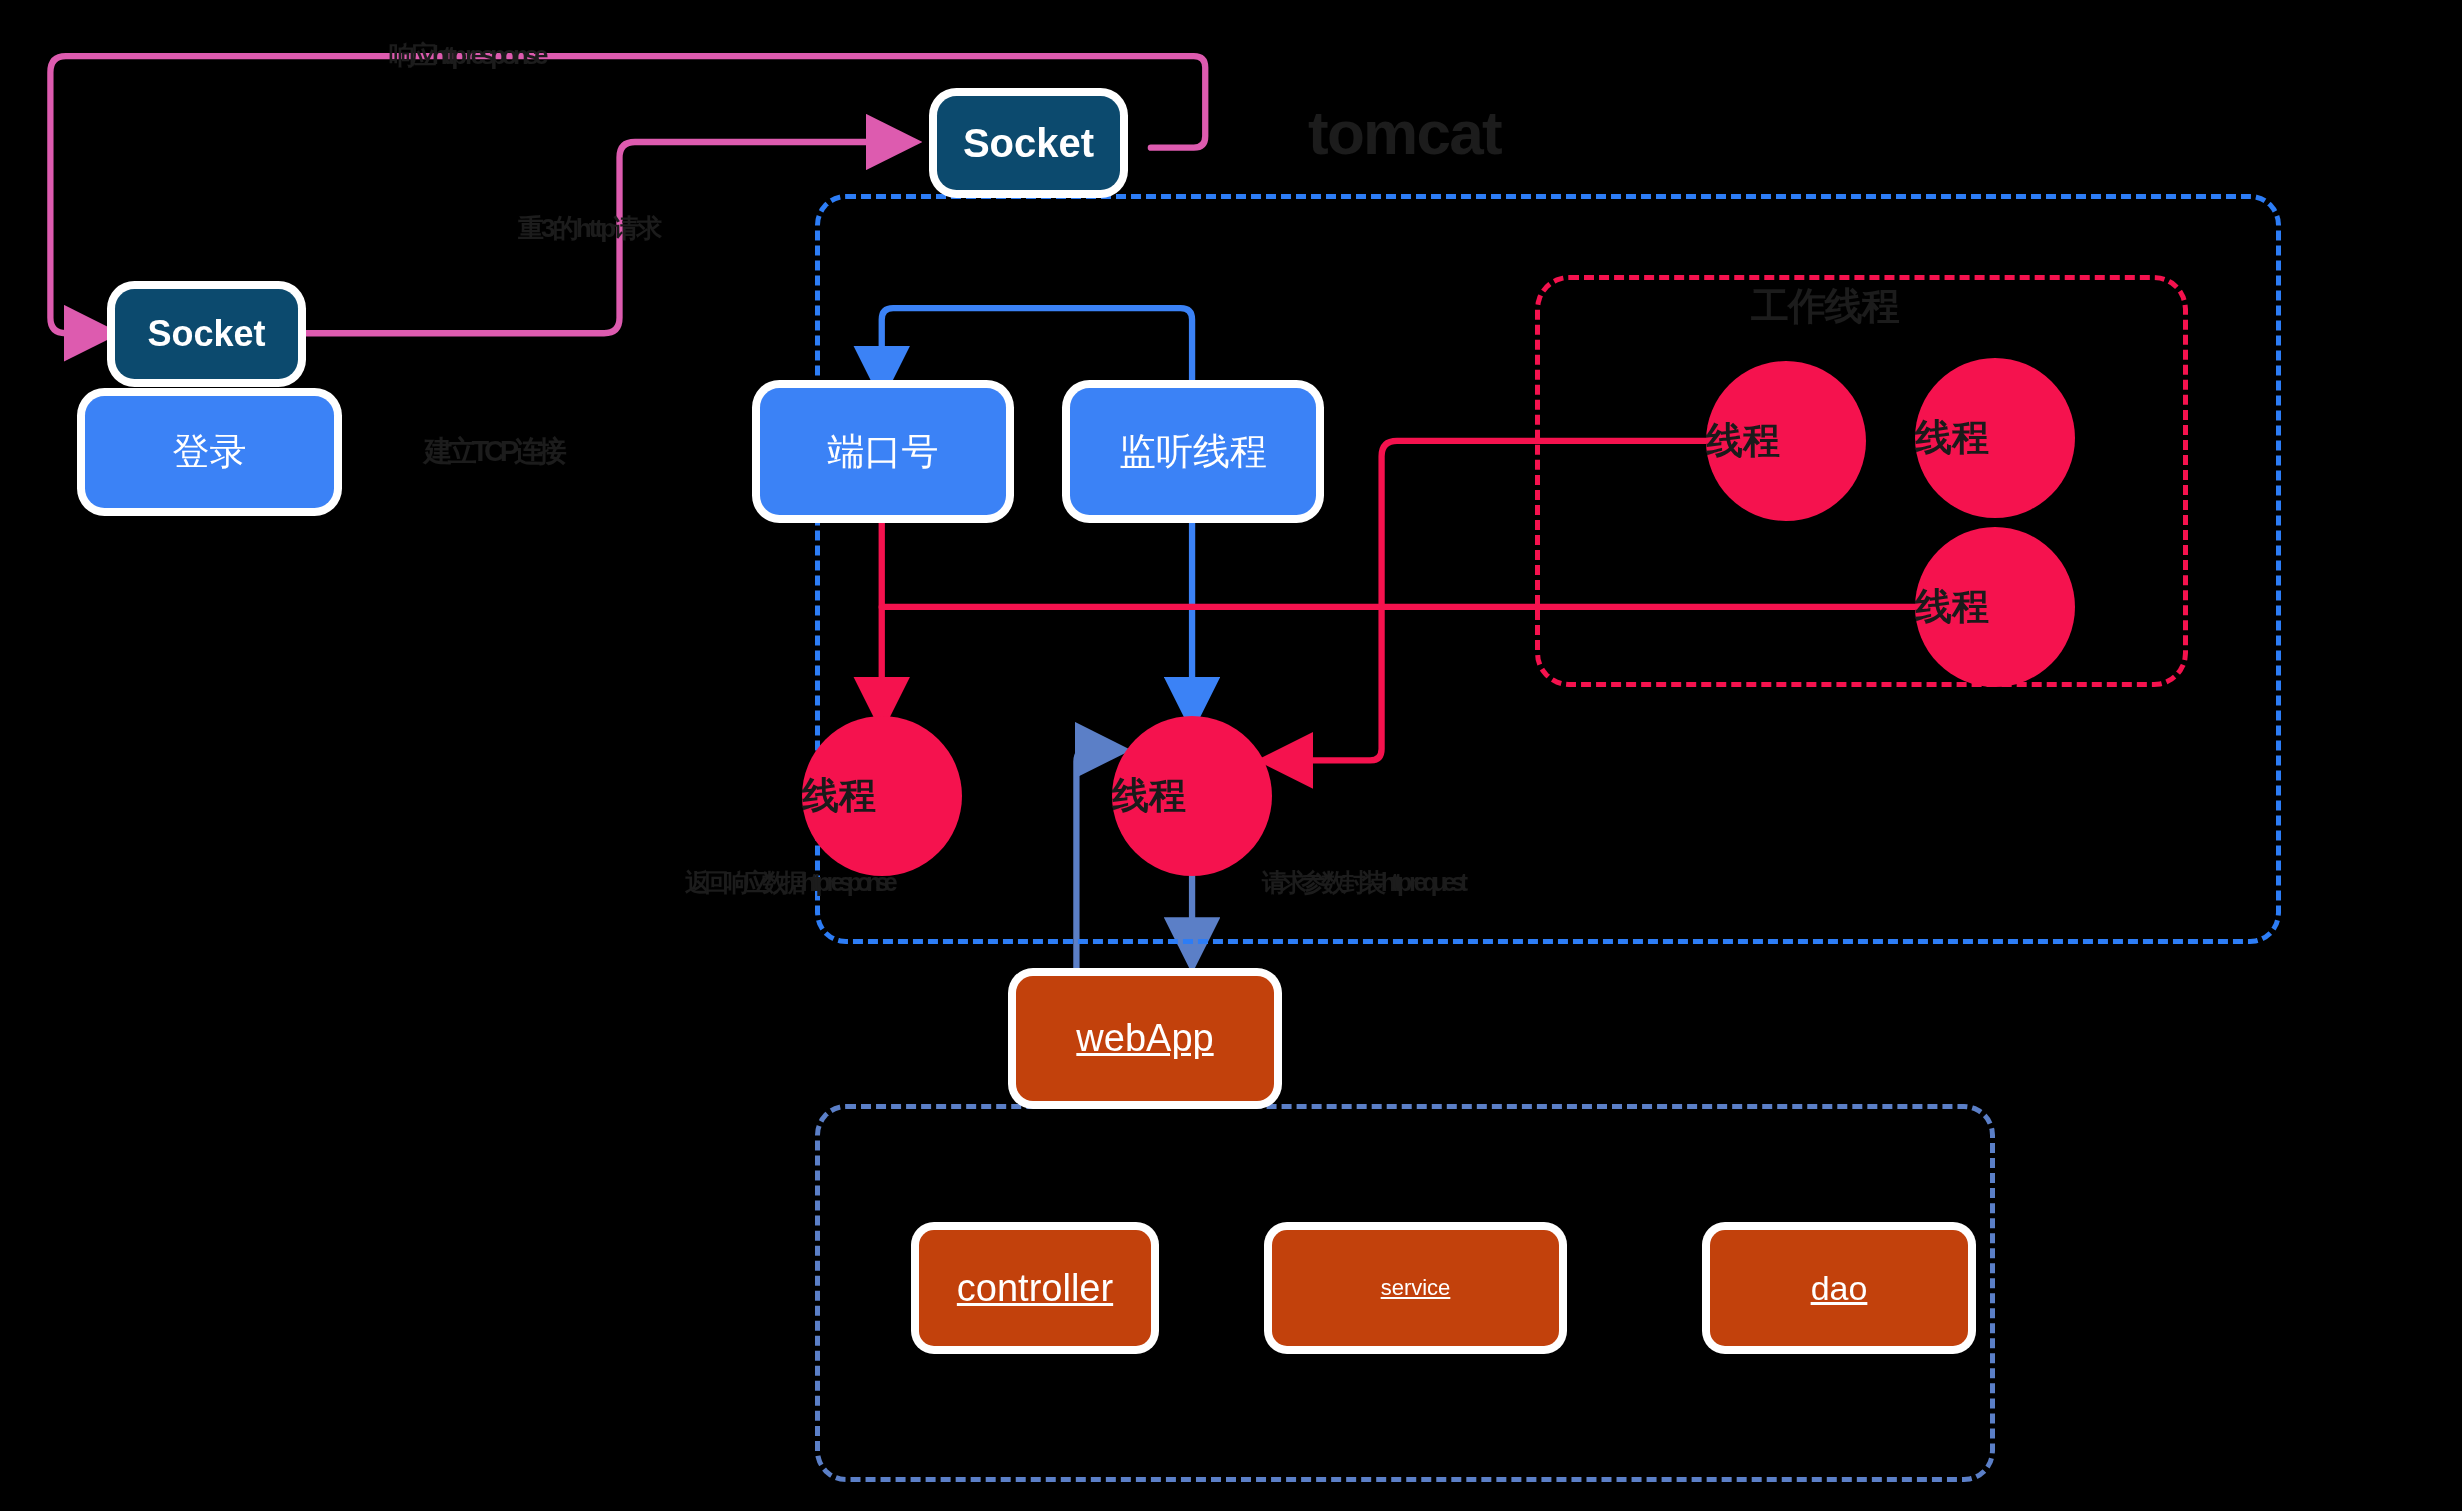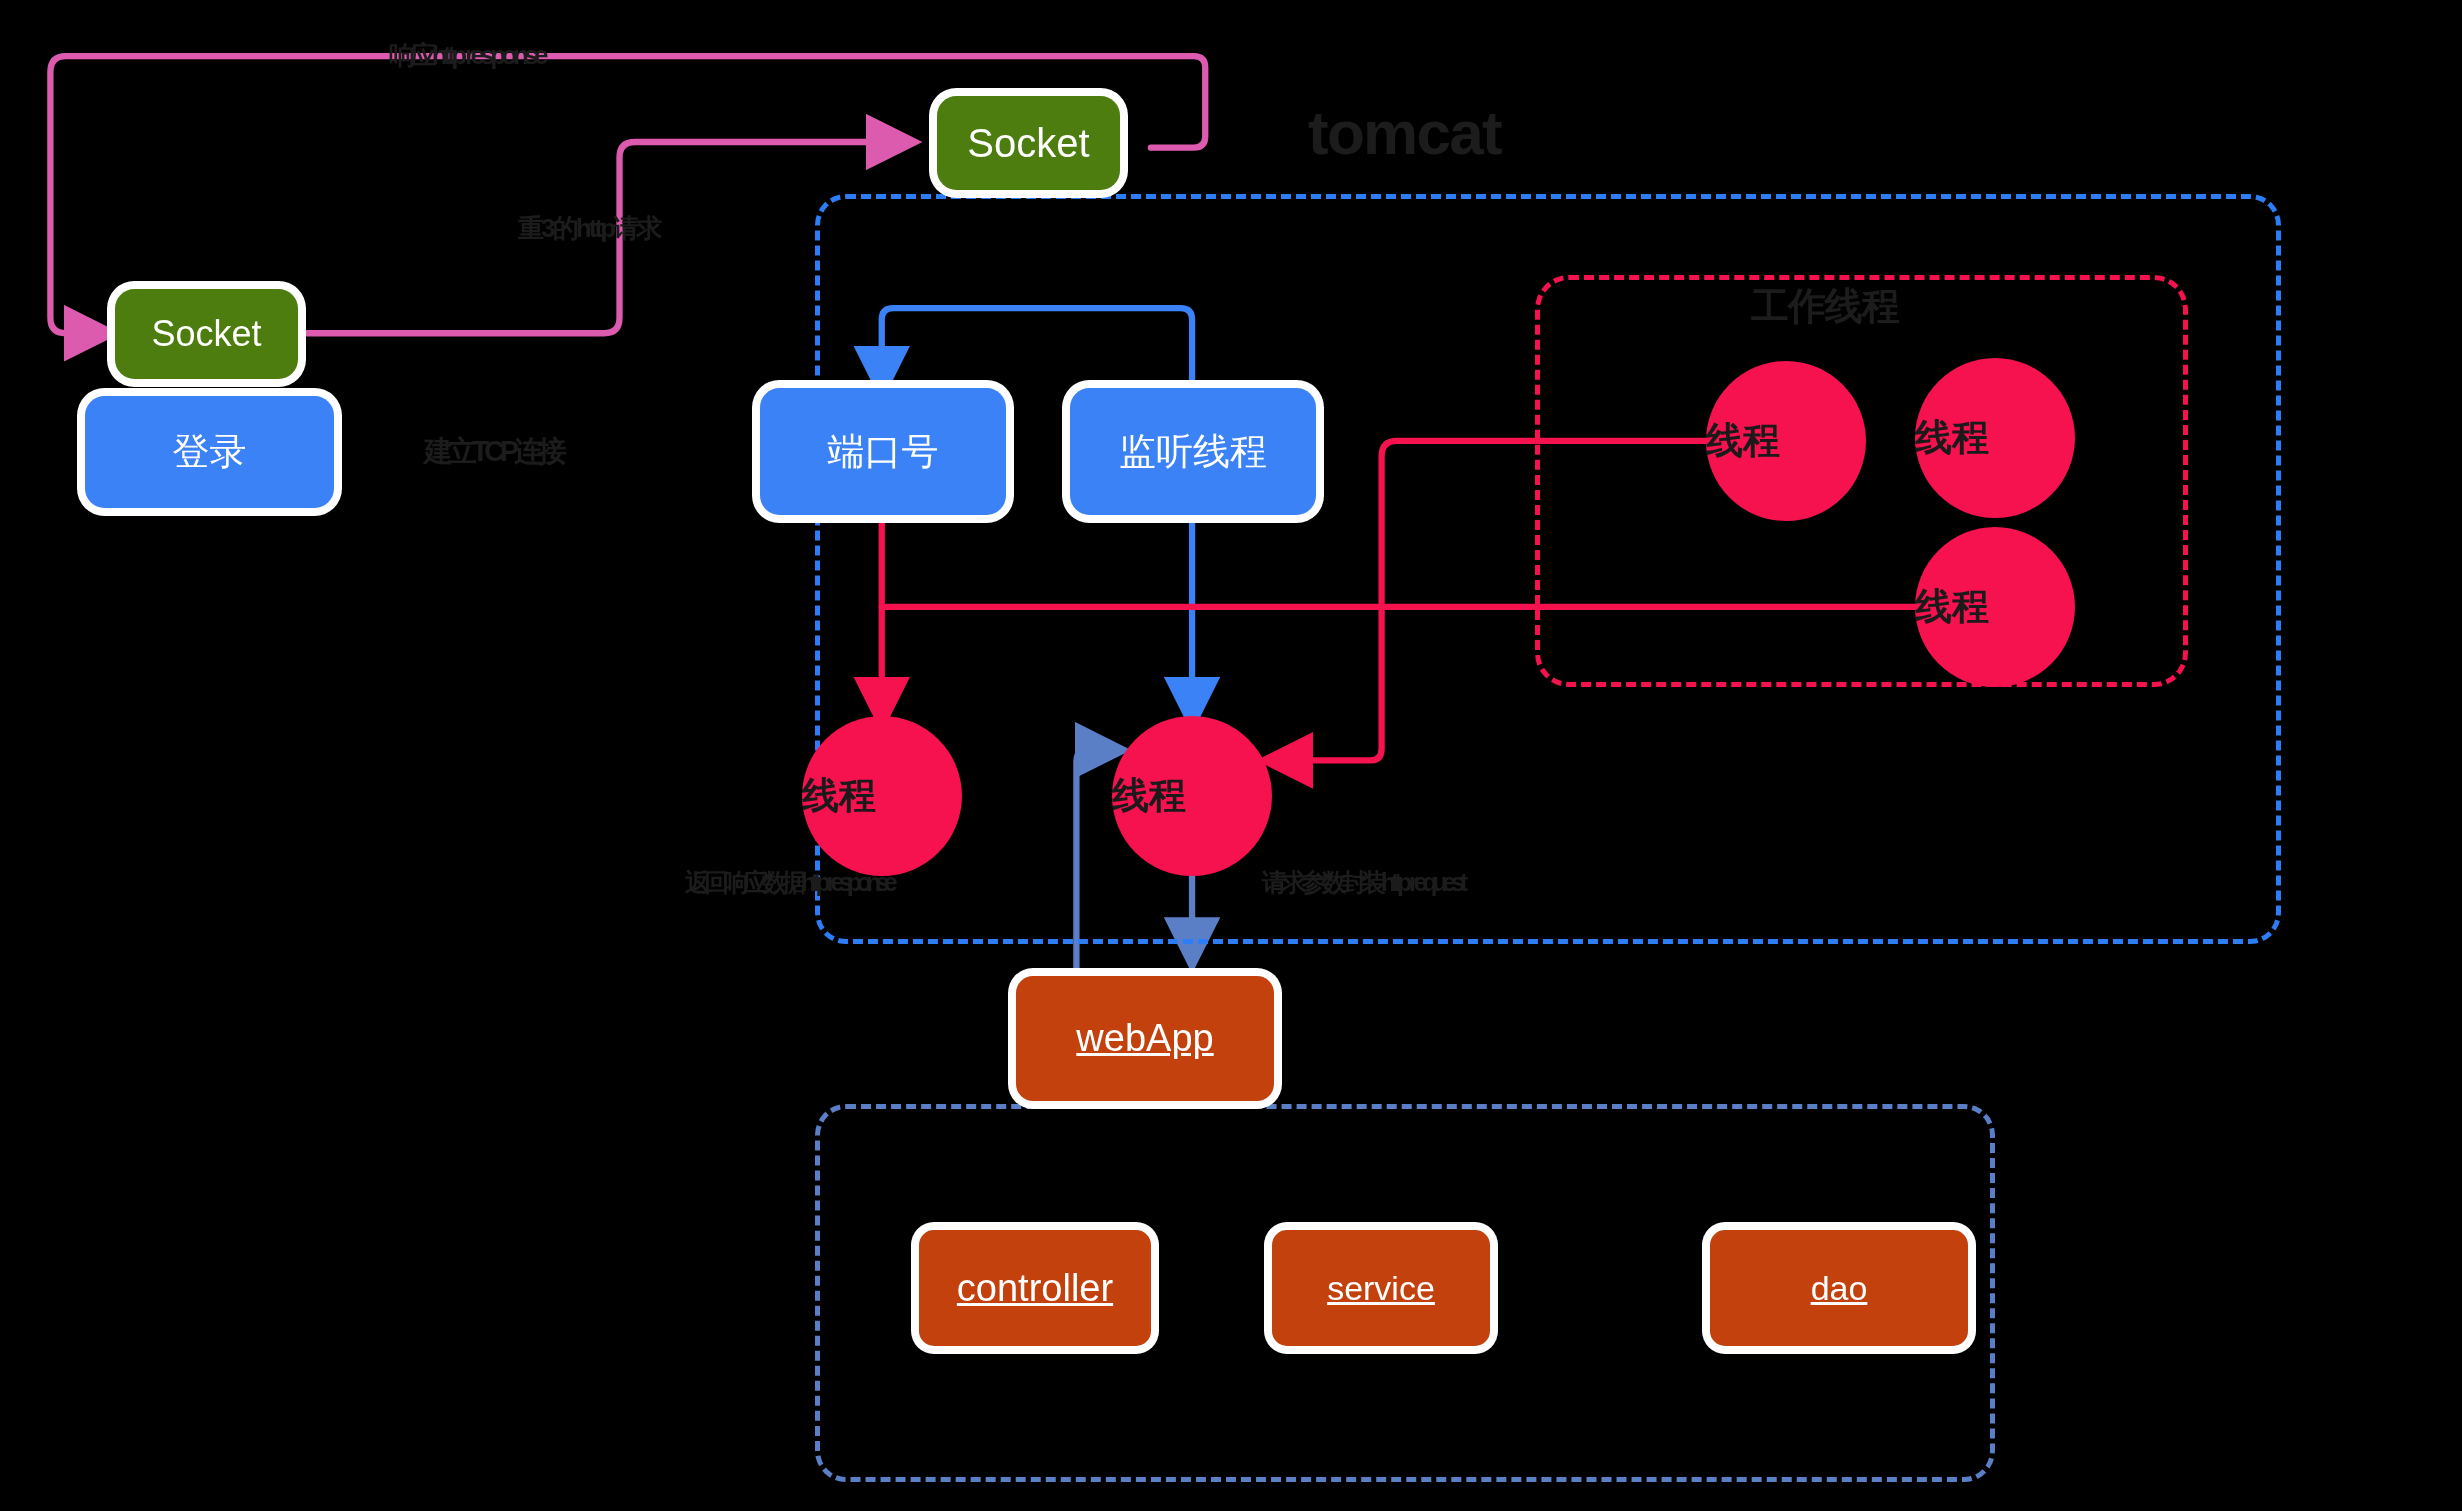--- a/index.html
+++ b/index.html
@@ -11,21 +11,21 @@
   #stage{position:absolute;inset:0;width:2462px;height:1511px;}
   svg#wires{position:absolute;left:0;top:0;width:2462px;height:1511px;}
 
   .node{
     position:absolute;display:flex;align-items:center;justify-content:center;
     box-sizing:border-box;text-align:center;color:#fff;
     box-shadow:0 0 0 8px #ffffff;
     z-index:5;
   }
   .rbox{border-radius:19.5px;}
-  .pink{background:#4d7c0f;}
+  .pink{background:#0c4a6e;font-weight:bold;}
   .blue{background:#3B82F6;}
   .slate{background:#c2410c;text-decoration:underline;}
   .circle{
     position:absolute;border-radius:50%;
     background:#F5124E;color:#1a1a1a;
     display:flex;align-items:center;justify-content:flex-start;
     font-weight:700;z-index:5;
   }
 
   .container{
@@ -141,21 +141,21 @@
   </div>
 
   <div class="node rbox slate" style="left:1016px;top:976px;width:258px;height:125px;font-size:38px;border-radius:17px;">
     <span>webApp</span>
   </div>
 
   <div class="node rbox slate" style="left:919px;top:1230px;width:232px;height:116px;font-size:38px;border-radius:15px;">
     <span>controller</span>
   </div>
 
-  <div class="node rbox slate" style="left:1272px;top:1230px;width:218px;height:116px;font-size:34px;border-radius:15px;">
+  <div class="node rbox slate" style="left:1272px;top:1230px;width:287px;height:116px;font-size:22px;border-radius:15px;">
     <span>service</span>
   </div>
 
   <div class="node rbox slate" style="left:1710px;top:1230px;width:258px;height:116px;font-size:34px;border-radius:15px;">
     <span>dao</span>
   </div>
 
 
 </div>
 

